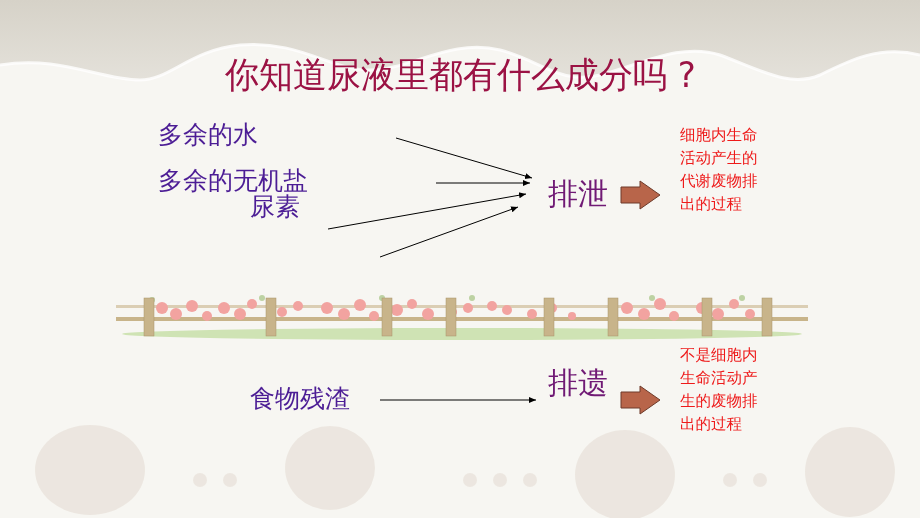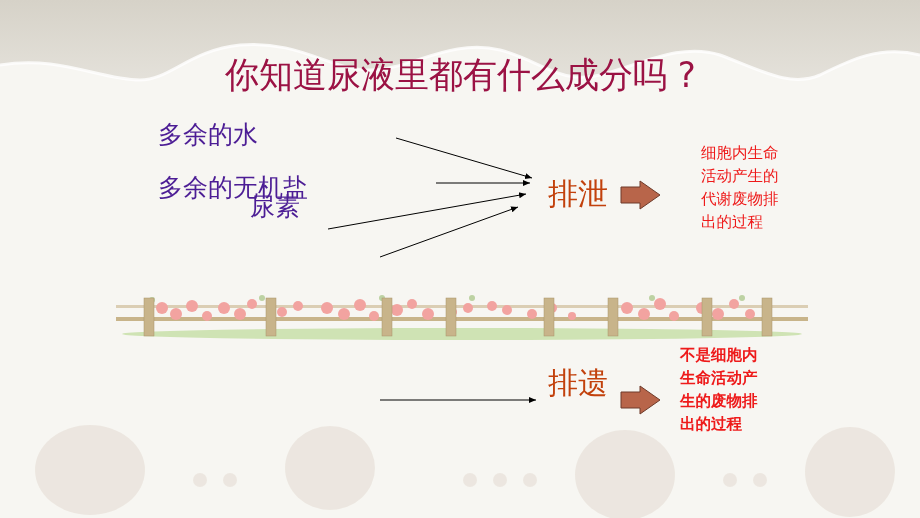--- a/index.html
+++ b/index.html
@@ -9,21 +9,21 @@
       font-family: "DejaVu Sans", "Liberation Sans", sans-serif;
     }
     .slide { position: absolute; left: 0; top: 0; width: 920px; height: 365px; }
     .wave { position: absolute; left: 0; top: 0; width: 920px; height: 110px; }
     .title {
       position: absolute; left: 225px; top: 52px; font-size: 34px; color: #9b1244;
       letter-spacing: 0px; white-space: nowrap; transform: scaleY(1.05);
     }
     .item { position: absolute; font-size: 25px; color: #4c1d95; white-space: nowrap; }
     .arrows { position: absolute; left: 0; top: 0; width: 920px; height: 518px; pointer-events: none; }
-    .term { position: absolute; font-size: 30px; color: #c2410c; white-space: nowrap; }
+    .term { position: absolute; font-size: 30px; color: #701a75; white-space: nowrap; }
     .desc { position: absolute; font-size: 15.5px; line-height: 23px; color: #ee1a1a; width: 82px; word-break: break-all; }
     .fence { position: absolute; left: 112px; top: 292px; width: 700px; height: 50px; }
     .shells { position: absolute; left: 0; top: 420px; width: 920px; height: 98px; opacity: 0.16; }
   </style>
 </head>
 <body>
 
 <div class="slide">
 
   <svg class="wave" viewBox="0 0 920 110" preserveAspectRatio="none">
@@ -33,40 +33,40 @@
         <stop offset="1" stop-color="#e4e1da"></stop>
       </linearGradient>
     </defs>
     <path d="M0,0 H920 V55 C880,45 850,60 820,75 C790,88 760,70 720,55 C680,42 640,65 600,75 C560,85 540,60 500,50 C450,38 410,70 370,70 C330,70 300,40 240,45 C190,50 170,80 140,80 C100,80 60,55 0,65 Z" fill="url(#wg)"></path>
     <path d="M0,65 C60,55 100,80 140,80 C170,80 190,50 240,45 C300,40 330,70 370,70 C410,70 450,38 500,50 C540,60 560,85 600,75 C640,65 680,42 720,55 C760,70 790,88 820,75 C850,60 880,45 920,55" fill="none" stroke="#ffffff" stroke-width="3" opacity="0.8"></path>
   </svg>
 
   <div class="title">你知道尿液里都有什么成分吗 ?</div>
 
   <div class="item" style="left:158px;top:118px;">多余的水</div>
-  <div class="item" style="left:158px;top:171px;">多余的无机盐</div>
+  <div class="item" style="left:158px;top:164px;">多余的无机盐</div>
   <div class="item" style="left:250px;top:190px;">尿素</div>
 
   <svg class="arrows" viewBox="0 0 920 518">
     <defs>
       <marker id="ah" markerWidth="8" markerHeight="8" refX="7" refY="4" orient="auto">
         <path d="M0,1 L7,4 L0,7 Z" fill="#000"></path>
       </marker>
     </defs>
     <line x1="396" y1="138" x2="532" y2="178" stroke="#000" stroke-width="1" marker-end="url(#ah)"></line>
     <line x1="436" y1="183" x2="530" y2="183" stroke="#000" stroke-width="1" marker-end="url(#ah)"></line>
     <line x1="328" y1="229" x2="526" y2="194" stroke="#000" stroke-width="1" marker-end="url(#ah)"></line>
     <line x1="380" y1="257" x2="518" y2="207" stroke="#000" stroke-width="1" marker-end="url(#ah)"></line>
     <line x1="380" y1="400" x2="536" y2="400" stroke="#000" stroke-width="1" marker-end="url(#ah)"></line>
     <path d="M621,187 H640 V181 L660,195 L640,209 V203 H621 Z" fill="#b8654a" stroke="#6e3b2b" stroke-width="1"></path>
     <path d="M621,392 H640 V386 L660,400 L640,414 V408 H621 Z" fill="#b8654a" stroke="#6e3b2b" stroke-width="1"></path>
   </svg>
 
   <div class="term" style="left:548px;top:174px;">排泄</div>
-  <div class="desc" style="left:680px;top:142px;margin-left:21px;">细胞内生命活动产生的代谢废物排出的过程</div>
+  <div class="desc" style="left:680px;top:124px;">细胞内生命活动产生的代谢废物排出的过程</div>
 
   <svg class="fence" viewBox="0 0 700 50">
     <rect x="4" y="25" width="692" height="4" fill="#c8b48a"></rect>
     <rect x="4" y="13" width="692" height="3" fill="#c8b48a" opacity="0.6"></rect>
     <ellipse cx="350" cy="42" rx="340" ry="6" fill="#cfe3b4"></ellipse>
     <g fill="#f2a3a0">
       <circle cx="50" cy="16" r="6"></circle>
         <circle cx="64" cy="22" r="6"></circle>
         <circle cx="80" cy="14" r="6"></circle>
         <circle cx="95" cy="24" r="5"></circle>
@@ -111,22 +111,23 @@
         <rect x="154" y="6" width="10" height="38"></rect>
         <rect x="270" y="6" width="10" height="38"></rect>
       <rect x="334" y="6" width="10" height="38"></rect>
         <rect x="432" y="6" width="10" height="38"></rect>
         <rect x="496" y="6" width="10" height="38"></rect>
       <rect x="590" y="6" width="10" height="38"></rect>
         <rect x="650" y="6" width="10" height="38"></rect>
     </g>
   </svg>
 
+  <div class="item" style="left:250px;top:382px;">食物残渣</div>
   <div class="term" style="left:548px;top:363px;">排遗</div>
-  <div class="desc" style="left:680px;top:344px;font-weight:bold;">不是细胞内生命活动产生的废物排出的过程</div>
+  <div class="desc" style="left:680px;top:344px;">不是细胞内生命活动产生的废物排出的过程</div>
 
   <svg class="shells" viewBox="0 0 920 98">
     <g fill="#b79a86">
       <ellipse cx="90" cy="50" rx="55" ry="45"></ellipse>
       <ellipse cx="330" cy="48" rx="45" ry="42"></ellipse>
       <ellipse cx="625" cy="55" rx="50" ry="45"></ellipse>
       <ellipse cx="850" cy="52" rx="45" ry="45"></ellipse>
       <circle cx="200" cy="60" r="7"></circle>
         <circle cx="230" cy="60" r="7"></circle>
       <circle cx="470" cy="60" r="7"></circle>

